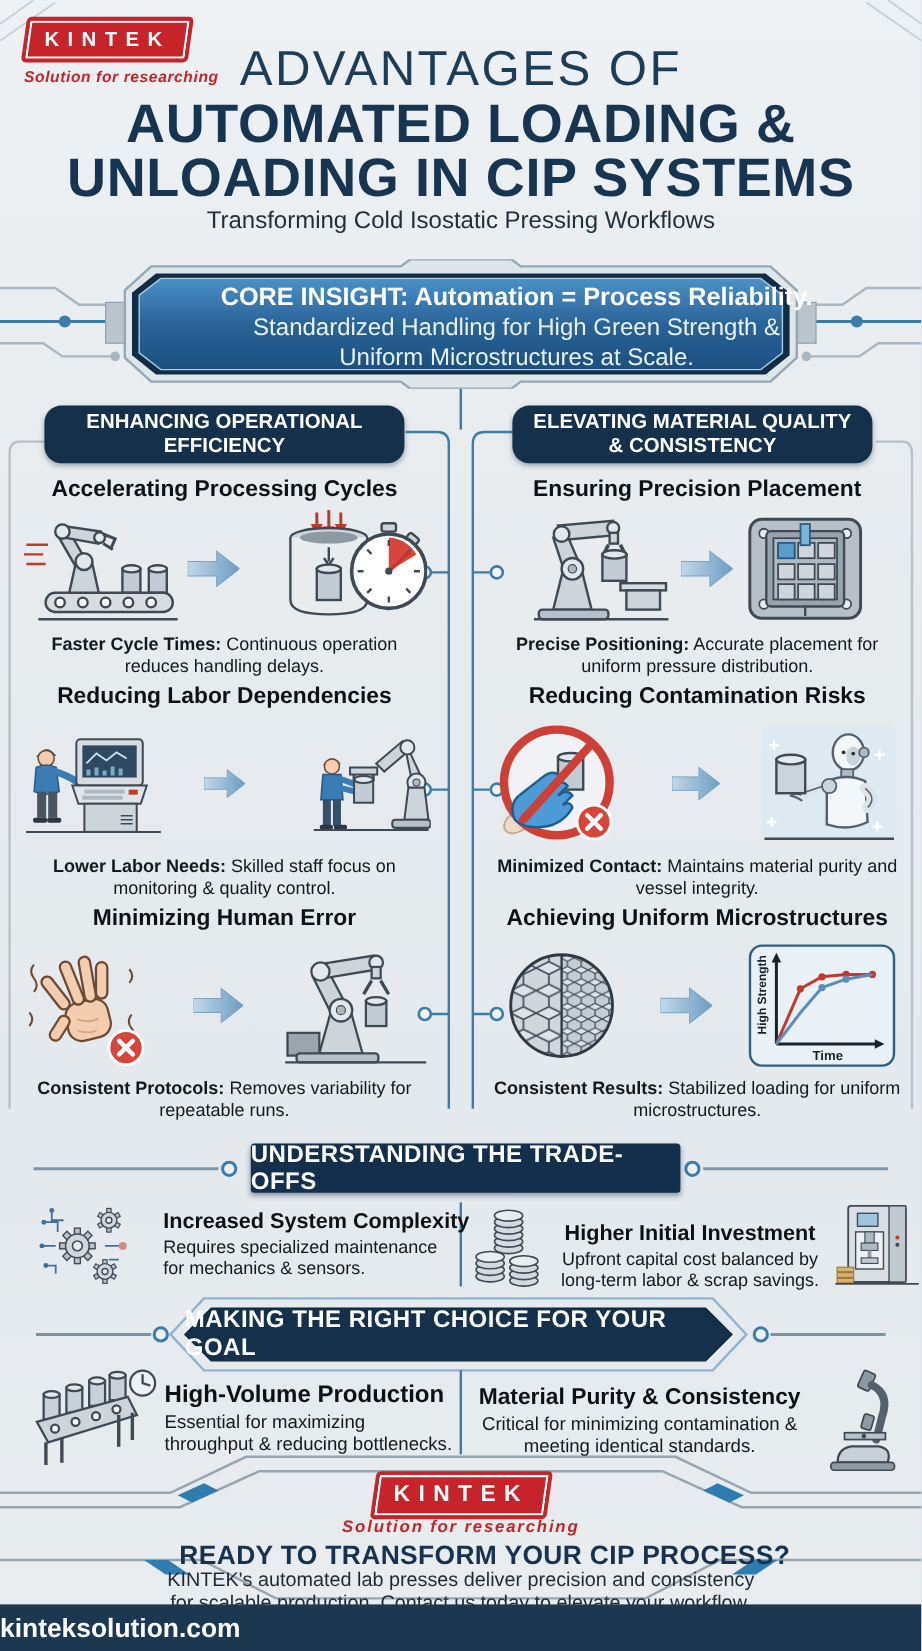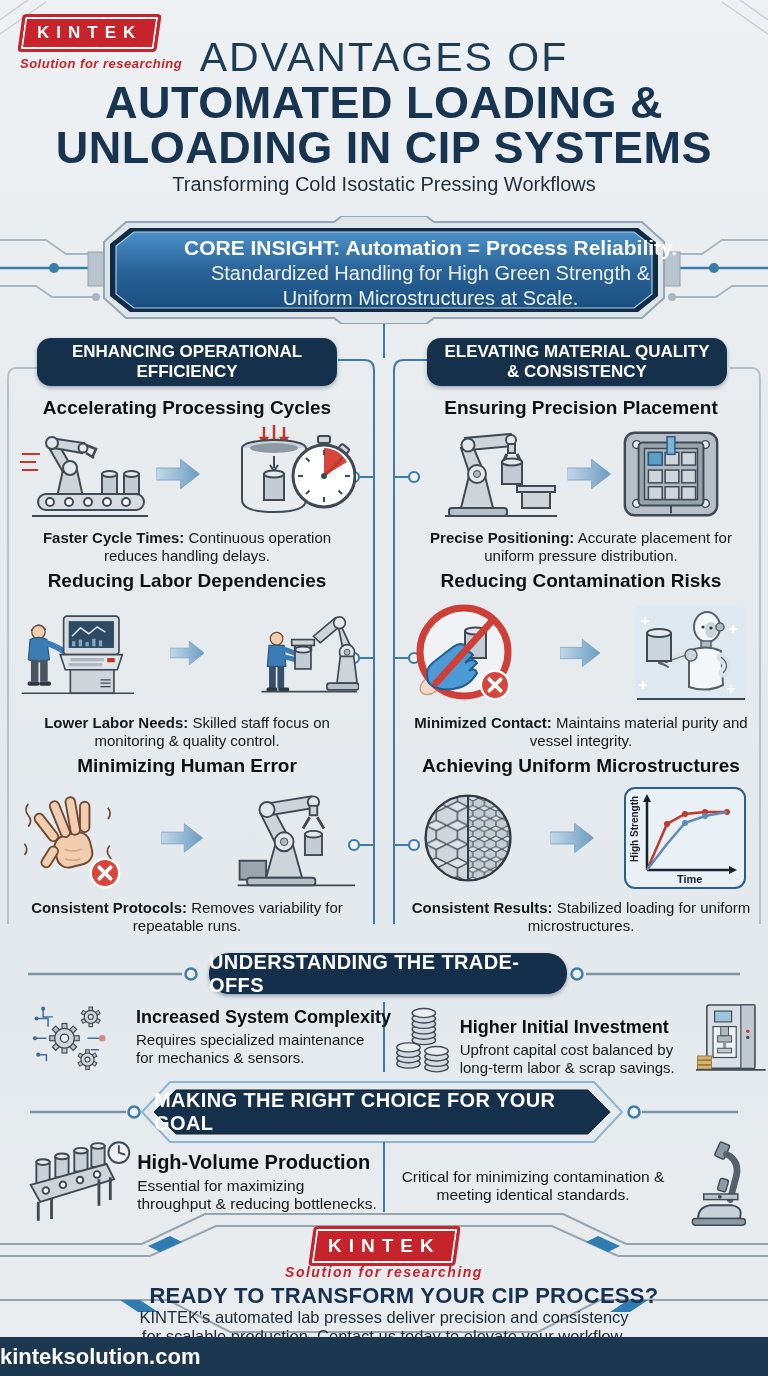--- a/index.html
+++ b/index.html
@@ -29,33 +29,33 @@
            display:flex;align-items:center;justify-content:center;text-align:center;
            color:#fff;font-size:17px;font-weight:800;line-height:20px;padding:0 12px;box-sizing:border-box;
            box-shadow:0 2px 4px rgba(20,48,75,.35);}
   .section{width:344px;text-align:center;}
   .sec-title{font-size:19px;font-weight:800;color:#0c1116;}
   .illo{height:104px;display:flex;align-items:center;justify-content:center;gap:6px;margin-top:3px;}
   .illo.tall{height:116px;gap:29px;}
   .caption{font-size:15px;line-height:18px;color:#14191e;margin-top:3px;}
   .caption b{font-weight:800;}
   
-  .pill{top:953px;left:209px;width:358px;height:41px;background:#132f4c;border-radius:20px;
+  .pill{top:953px;left:209px;width:358px;height:41px;background:#132f4c;border-radius:3px;
         display:flex;align-items:center;justify-content:center;color:#fff;font-size:20px;font-weight:800;letter-spacing:.4px;
         box-shadow:0 2px 4px rgba(19,47,76,.4);}
   .choice-banner-text{top:1096px;left:154px;width:456px;height:32px;display:flex;align-items:center;justify-content:center;
         color:#fff;font-size:20px;font-weight:800;letter-spacing:.4px;}
   
   .item-row{display:flex;align-items:center;}
   .t-title{font-size:18px;font-weight:800;color:#0c1116;white-space:nowrap;}
   .t-desc{font-size:15px;line-height:18px;color:#14191e;margin-top:3px;}
   .tl{left:30px;top:996px;width:348px;gap:28px;}
   .tl .txt{width:242px;text-align:left;}
   .tr{left:394px;top:996px;width:372px;gap:6px;}
-  .tr .txt{width:232px;text-align:left;margin-top:19px;}
+  .tr .txt{width:232px;text-align:center;margin-top:19px;}
   .cl{left:25px;top:1139px;width:352px;gap:6px;}
   .cl .txt{width:244px;text-align:left;}
   .cr{left:392px;top:1139px;width:372px;gap:4px;}
   .cr .txt{width:282px;text-align:center;}
   
   .footer-logo{left:0;width:768px;top:1226px;text-align:center;}
   .footer-logo .logo-box span{font-size:19px;}
   .footer-tagline{top:1264px;color:#c7232b;font-weight:700;font-style:italic;font-size:14px;letter-spacing:1.5px;}
   .cta-title{top:1283px;font-size:22px;font-weight:800;color:#16324e;letter-spacing:.3px;padding-left:20px;}
   .cta-body{top:1308px;font-size:16.5px;line-height:19px;color:#1d2935;}
@@ -637,20 +637,21 @@
       <path d="M99,14 L99,7 M99,14 L105,16" stroke="#3f4a55" stroke-width="2" stroke-linecap="round"></path>
     </svg>
     <div class="txt">
       <div class="t-title" style="font-size:20px">High-Volume Production</div>
       <div class="t-desc" style="font-size:15.5px">Essential for maximizing throughput &amp; reducing bottlenecks.</div>
     </div>
   </div>
 
   <div class="abs item-row cr">
     <div class="txt">
+      <div class="t-title" style="font-size:19px">Material Purity &amp; Consistency</div>
       <div class="t-desc" style="font-size:15.5px">Critical for minimizing contamination &amp; meeting identical standards.</div>
     </div>
     <svg width="78" height="90" viewBox="0 0 80 95">
       <rect x="40" y="4" width="11" height="16" rx="2" transform="rotate(24 45 12)" fill="#8d99a3" stroke="#3f4a55" stroke-width="1.5"></rect>
       <path d="M50,16 Q66,24 59,44 L54,64" stroke="#55616c" stroke-width="7" fill="none" stroke-linecap="round"></path>
       <rect x="42" y="42" width="9" height="13" rx="2" transform="rotate(16 46 48)" fill="#8d99a3" stroke="#3f4a55" stroke-width="1.5"></rect>
       <rect x="26" y="58" width="36" height="6" fill="#b9c2ca" stroke="#3f4a55" stroke-width="1.5"></rect>
       <circle cx="43" cy="61" r="2" fill="#3f4a55"></circle>
       <path d="M20,84 Q20,72 32,70 L56,70 Q68,72 64,84 Z" fill="#c9d1d8" stroke="#3f4a55" stroke-width="2"></path>
       <rect x="14" y="84" width="56" height="7" rx="3" fill="#8d99a3" stroke="#3f4a55" stroke-width="1.5"></rect>

